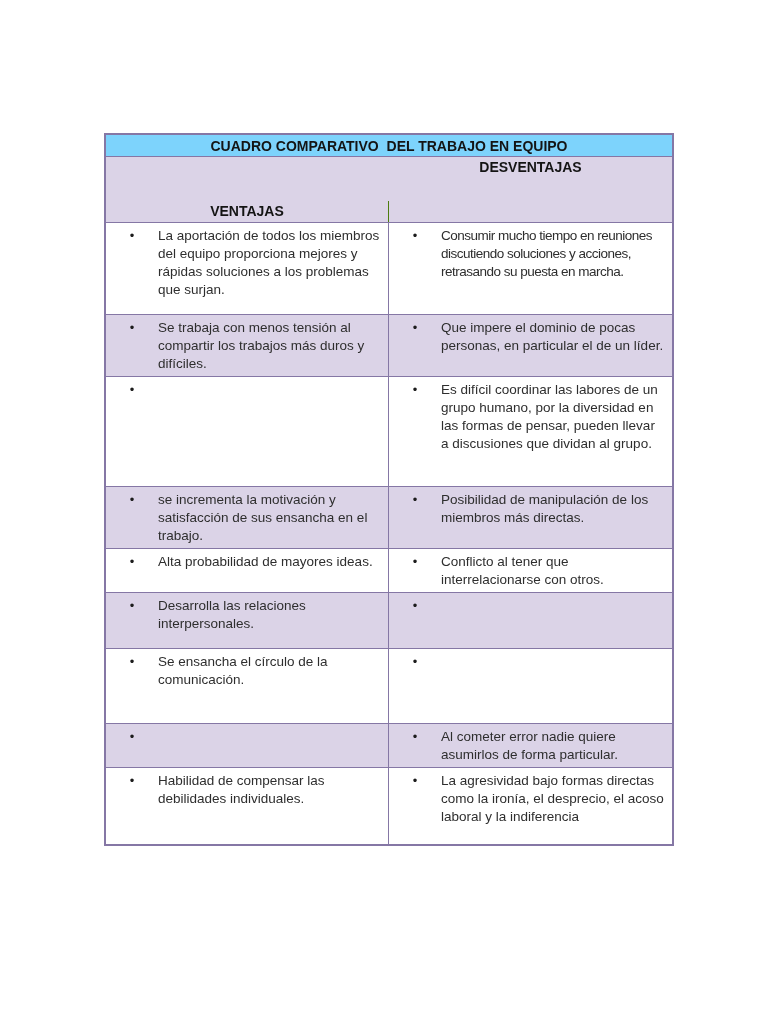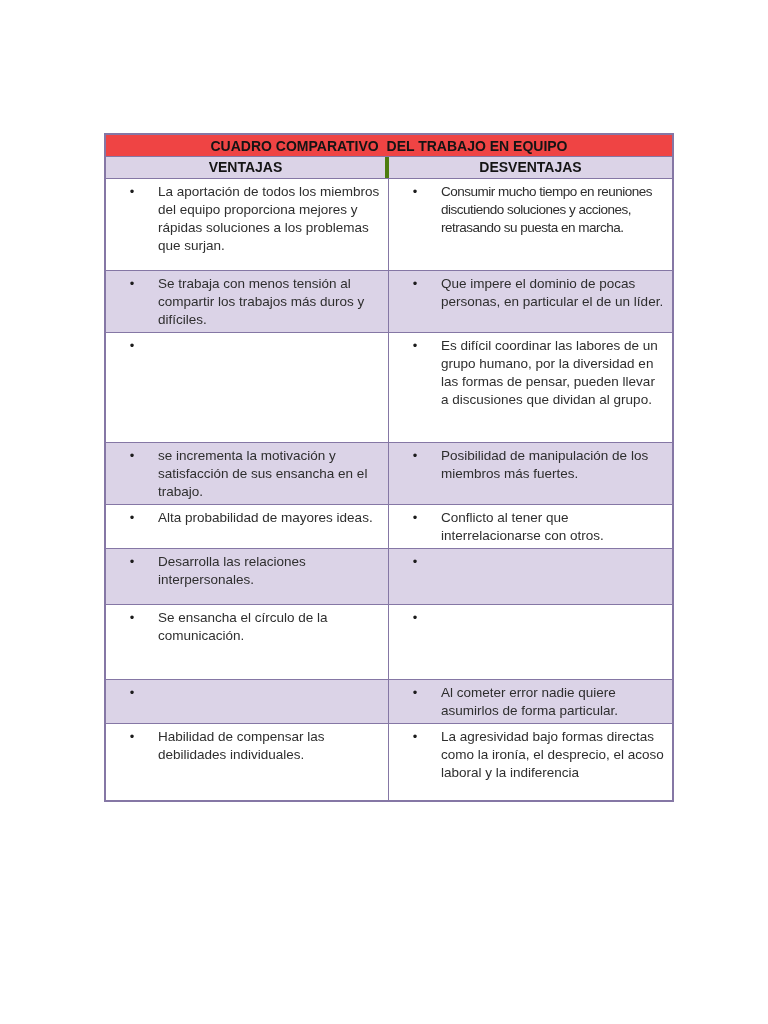--- a/index.html
+++ b/index.html
@@ -26,37 +26,37 @@
     font-size: 13.5px;
     line-height: 18px;
   }
   .title-row {
     border-bottom: 1px solid #8577a5;
     text-align: center;
     font-weight: bold;
     font-size: 14px;
     color: #141414;
     padding: 2px 4px 1px 4px;
-    background: #ef4444;
+    background: #7dd3fc;
     white-space: pre;
   }
   .header-row {
     display: grid;
     grid-template-columns: 1fr 1fr;
     background: #dbd3e7;
     border-bottom: 1px solid #8577a5;
     font-weight: bold;
     font-size: 14px;
     color: #141414;
     text-align: center;
   }
   .header-cell {
     padding: 1px 4px 2px 4px;
   }
-  .header-cell.left { border-right: 4px solid #4d7c0f; }
+  .header-cell.left { border-right: 1px solid #4d7c0f; margin-top: 44px; }
   .t-row {
     display: grid;
     grid-template-columns: 1fr 1fr;
     border-bottom: 1px solid #8577a5;
     background: #ffffff;
   }
   .t-row:last-child { border-bottom: none; }
   .t-row.shaded { background: #dbd3e7; }
   .cell {
     padding: 4px 8px 3px 0;
@@ -125,21 +125,21 @@
       </div>
     </div>
 
     <div class="t-row shaded" style="min-height:55px">
       <div class="cell left">
         <span class="bullet">•</span>
         <span class="cell-text">se incrementa la motivación y satisfacción de sus ensancha en el trabajo.</span>
       </div>
       <div class="cell">
         <span class="bullet">•</span>
-        <span class="cell-text">Posibilidad de manipulación de los miembros más fuertes.</span>
+        <span class="cell-text">Posibilidad de manipulación de los miembros más directas.</span>
       </div>
     </div>
 
     <div class="t-row" style="min-height:38px">
       <div class="cell left">
         <span class="bullet">•</span>
         <span class="cell-text">Alta probabilidad de mayores ideas.</span>
       </div>
       <div class="cell">
         <span class="bullet">•</span>

